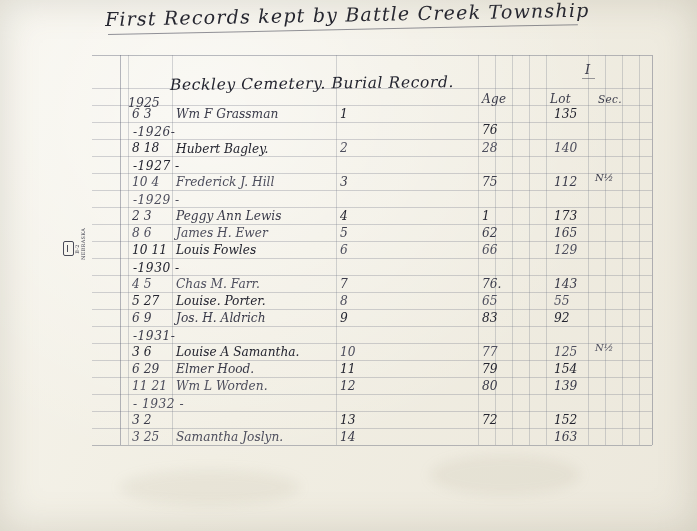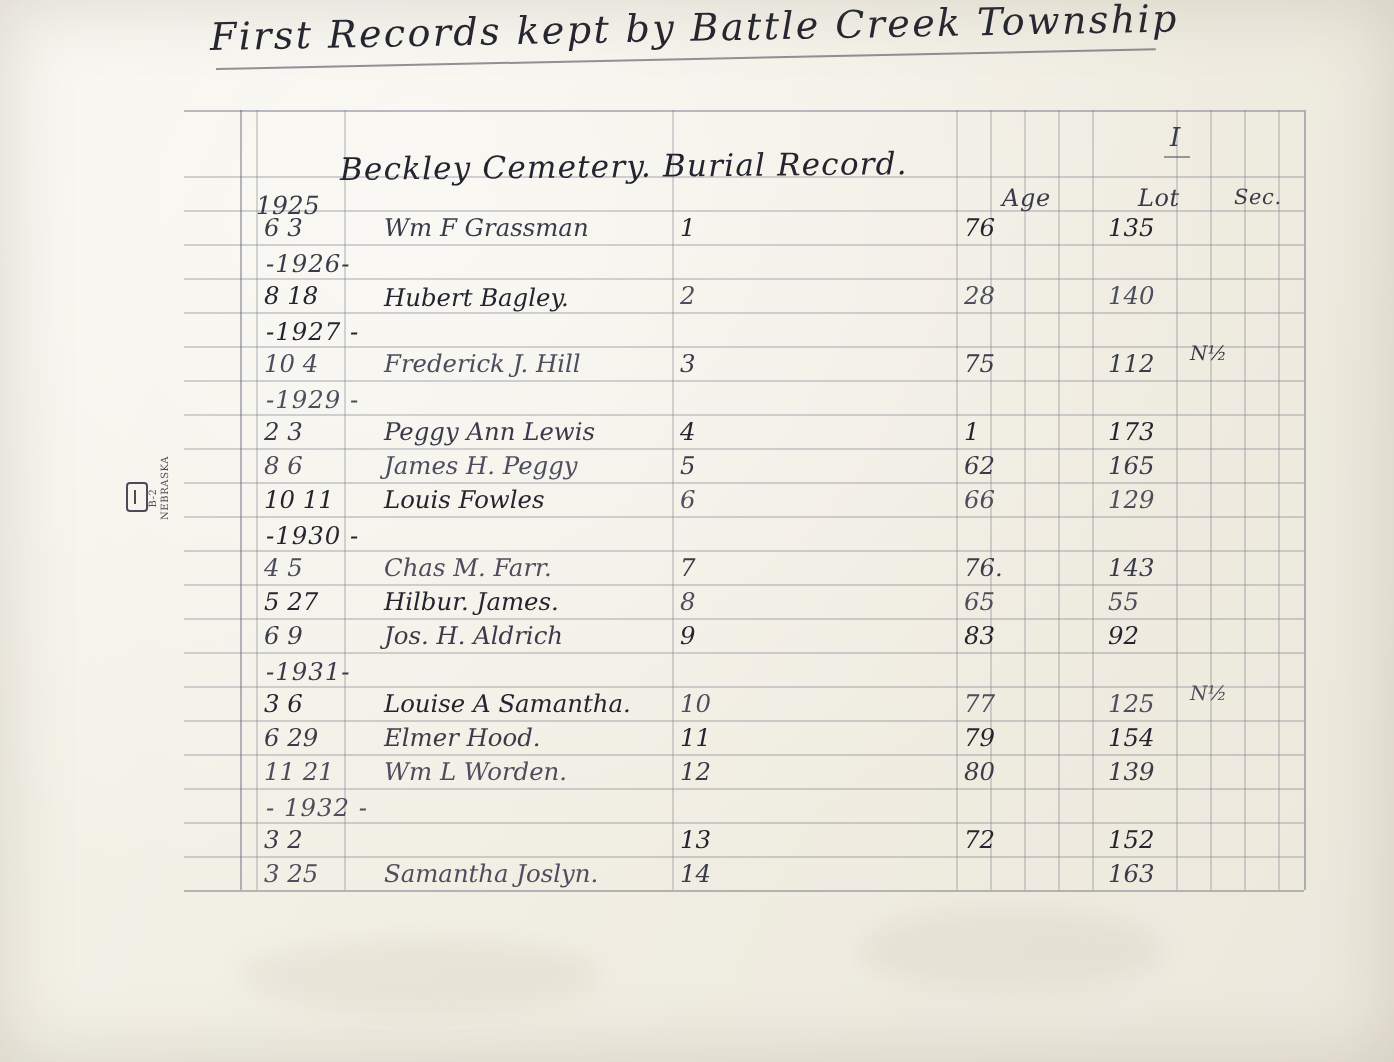--- a/index.html
+++ b/index.html
@@ -103,37 +103,36 @@
   #year-label-1925 {
     position: absolute;
     left: 128px;
     top: 95px;
     font-size: 12.5px;
   }
   .col-head {
     position: absolute;
     font-size: 12px;
     letter-spacing: 0.3px;
-    margin-left: 19px;
   }
 
   
   .row {
     position: absolute;
     left: 0;
     width: 697px;
     height: 17px;
   }
   .cell {
     position: absolute;
     font-size: 12.2px;
     white-space: nowrap;
   }
   .c-date { left: 132px; width: 38px; }
-  .c-name { left: 176px; margin-left: 16px; }
+  .c-name { left: 176px; }
   .c-num  { left: 340px; }
   .c-age  { left: 482px; }
   .c-lot  { left: 554px; }
   .c-sec  { left: 595px; font-size: 10px; }
 
   .year-div {
     position: absolute;
     left: 133px;
     font-size: 12.2px;
     letter-spacing: 0.5px;
@@ -246,21 +245,21 @@
   <div id="margin-stamp">
     <span class="logo"></span>
     <span>B-2 NEBRASKA</span>
   </div>
 
   <div id="rows">
       <div class="row" style="top: 107px;">
         <div class="cell hand c-date ink-mid" style="top: 0px;">6 3</div>
         <div class="cell hand c-name ink-mid" style="top: 0px;">Wm F Grassman</div>
         <div class="cell hand c-num ink-dark" style="top: 0px;">1</div>
-        <div class="cell hand c-age ink-dark" style="top: 0px;">76</div>
+        <div class="cell hand c-age ink-dark" style="top: 16px;">76</div>
         <div class="cell hand c-lot ink-dark" style="top: 0px;">135</div>
       </div>
       <div class="row" style="top: 124px;">
         <div class="year-div hand ink-mid" style="top: 1px;">-1926-</div>
       </div>
       <div class="row" style="top: 141px;">
         <div class="cell hand c-date ink-dark" style="top: 0px;">8 18</div>
         <div class="cell hand c-name ink-dark" style="top: 1px; font-style: italic;">Hubert Bagley.</div>
         <div class="cell hand c-num ink-light" style="top: 0px;">2</div>
         <div class="cell hand c-age ink-light" style="top: 0px;">28</div>
@@ -282,21 +281,21 @@
       </div>
       <div class="row" style="top: 209px;">
         <div class="cell hand c-date ink-mid" style="top: 0px;">2 3</div>
         <div class="cell hand c-name ink-mid" style="top: 0px;">Peggy Ann Lewis</div>
         <div class="cell hand c-num ink-dark" style="top: 0px;">4</div>
         <div class="cell hand c-age ink-dark" style="top: 0px;">1</div>
         <div class="cell hand c-lot ink-dark" style="top: 0px;">173</div>
       </div>
       <div class="row" style="top: 226px;">
         <div class="cell hand c-date ink-light" style="top: 0px;">8 6</div>
-        <div class="cell hand c-name ink-light" style="top: 0px;">James H. Peggy</div>
+        <div class="cell hand c-name ink-light" style="top: 0px;">James H. Ewer</div>
         <div class="cell hand c-num ink-mid" style="top: 0px;">5</div>
         <div class="cell hand c-age ink-mid" style="top: 0px;">62</div>
         <div class="cell hand c-lot ink-mid" style="top: 0px;">165</div>
       </div>
       <div class="row" style="top: 243px;">
         <div class="cell hand c-date ink-dark" style="top: 0px;">10 11</div>
         <div class="cell hand c-name ink-dark" style="top: 0px; text-align: right;">Louis Fowles</div>
         <div class="cell hand c-num ink-light" style="top: 0px;">6</div>
         <div class="cell hand c-age ink-light" style="top: 0px;">66</div>
         <div class="cell hand c-lot ink-light" style="top: 0px;">129</div>
@@ -306,21 +305,21 @@
       </div>
       <div class="row" style="top: 277px;">
         <div class="cell hand c-date ink-light" style="top: 0px;">4 5</div>
         <div class="cell hand c-name ink-light" style="top: 0px;">Chas M. Farr.</div>
         <div class="cell hand c-num ink-mid" style="top: 0px;">7</div>
         <div class="cell hand c-age ink-mid" style="top: 0px;">76.</div>
         <div class="cell hand c-lot ink-mid" style="top: 0px;">143</div>
       </div>
       <div class="row" style="top: 294px;">
         <div class="cell hand c-date ink-dark" style="top: 0px;">5 27</div>
-        <div class="cell hand c-name ink-dark" style="top: 0px;">Hilbur. James.</div>
+        <div class="cell hand c-name ink-dark" style="top: 0px;">Louise. Porter.</div>
         <div class="cell hand c-num ink-light" style="top: 0px;">8</div>
         <div class="cell hand c-age ink-light" style="top: 0px;">65</div>
         <div class="cell hand c-lot ink-light" style="top: 0px;">55</div>
       </div>
       <div class="row" style="top: 311px;">
         <div class="cell hand c-date ink-mid" style="top: 0px;">6 9</div>
         <div class="cell hand c-name ink-mid" style="top: 0px;">Jos. H. Aldrich</div>
         <div class="cell hand c-num ink-dark" style="top: 0px;">9</div>
         <div class="cell hand c-age ink-dark" style="top: 0px;">83</div>
         <div class="cell hand c-lot ink-dark" style="top: 0px;">92</div>

